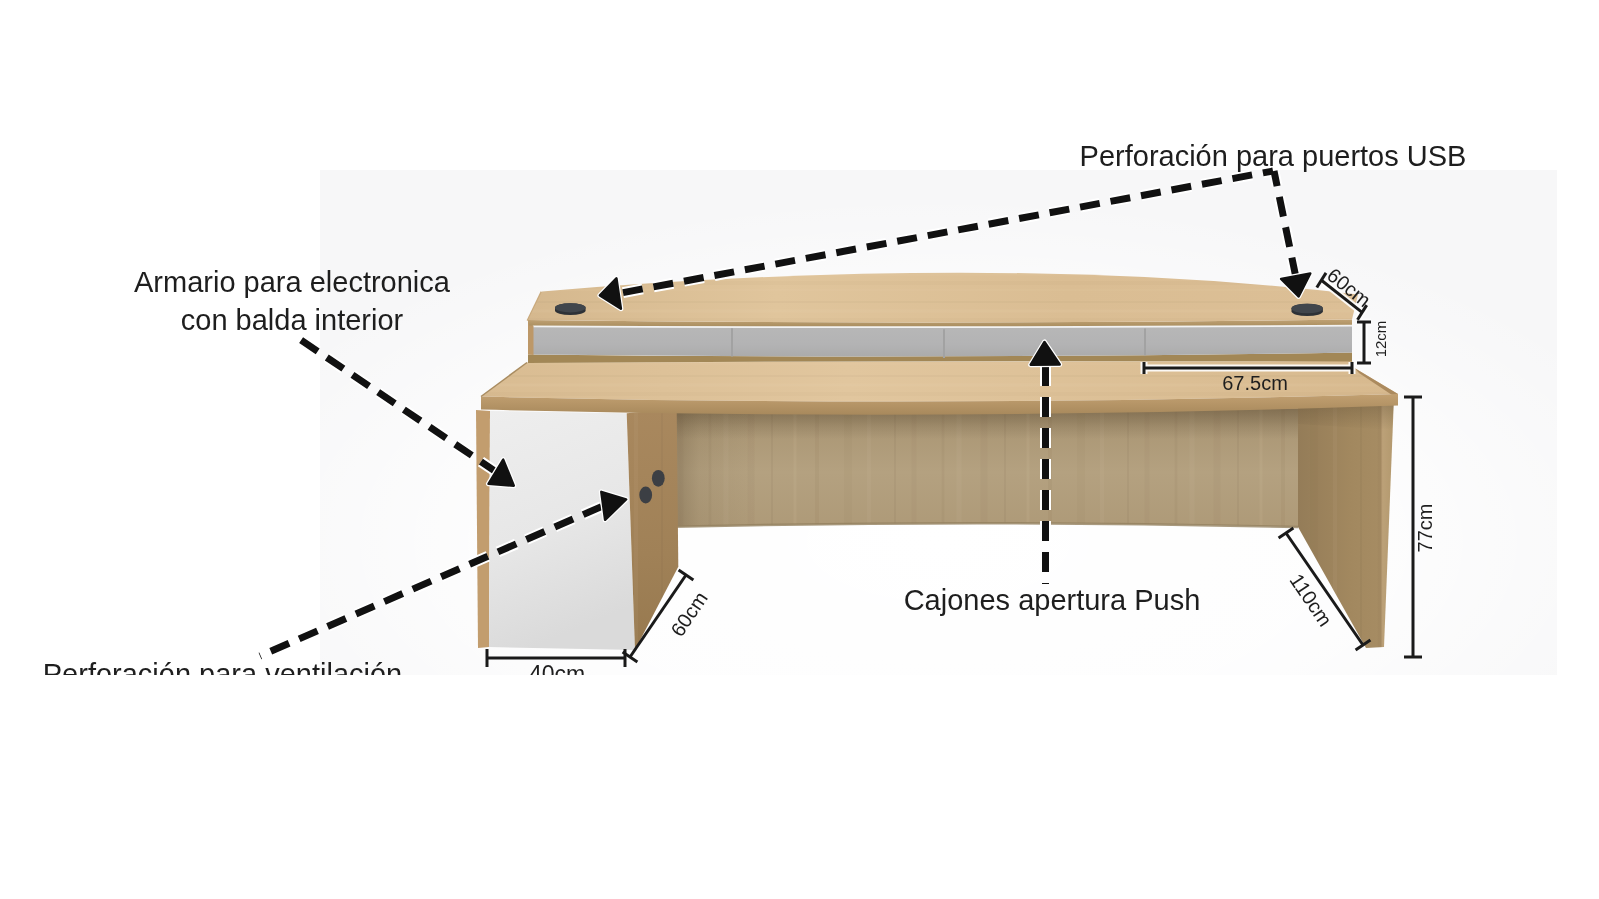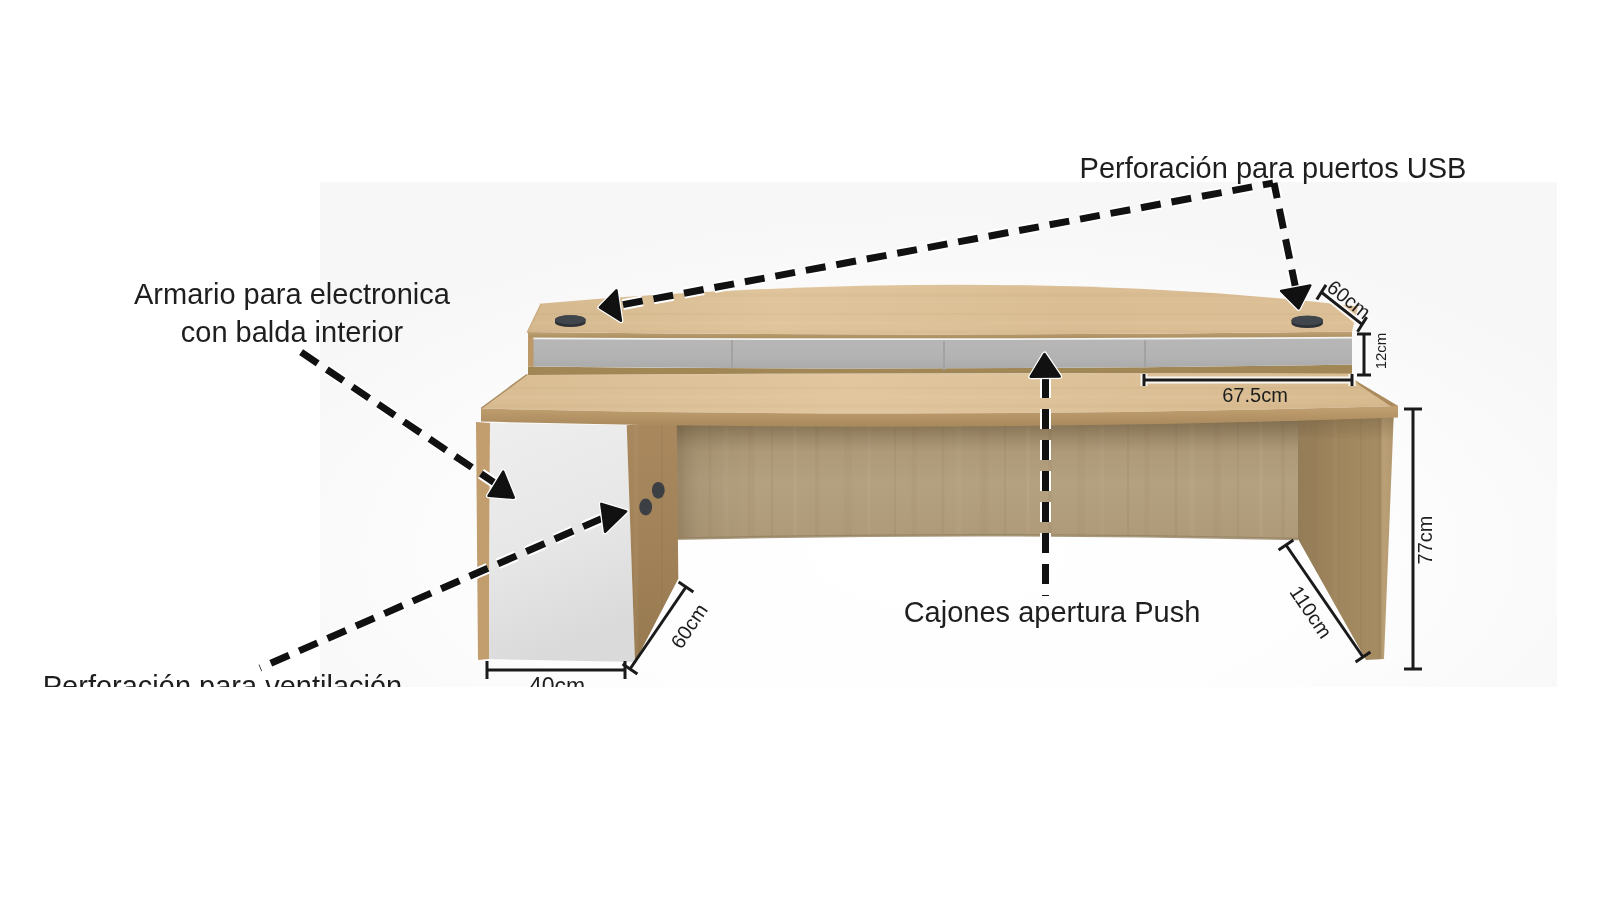--- a/index.html
+++ b/index.html
@@ -1,17 +1,17 @@
 <!DOCTYPE html>
 <html><head>
 <meta charset="utf-8">
 <style>
   html,body{margin:0;padding:0;background:#ffffff;}
   .stage{position:relative;width:1599px;height:675px;overflow:hidden;
-         font-family:"Liberation Sans", sans-serif;margin-top:12px;}
+         font-family:"Liberation Sans", sans-serif;}
   svg{position:absolute;left:0;top:0;}
   text{font-family:"Liberation Sans", sans-serif;fill:#1e1e1e;}
 </style>
 </head>
 <body>
 <div class="stage">
 <svg width="1599" height="899" viewBox="0 0 1599 899">
   <defs>
     <linearGradient id="hutchTop" x1="0" y1="0" x2="1" y2="0">
       <stop offset="0" stop-color="#d5b88e"></stop>

